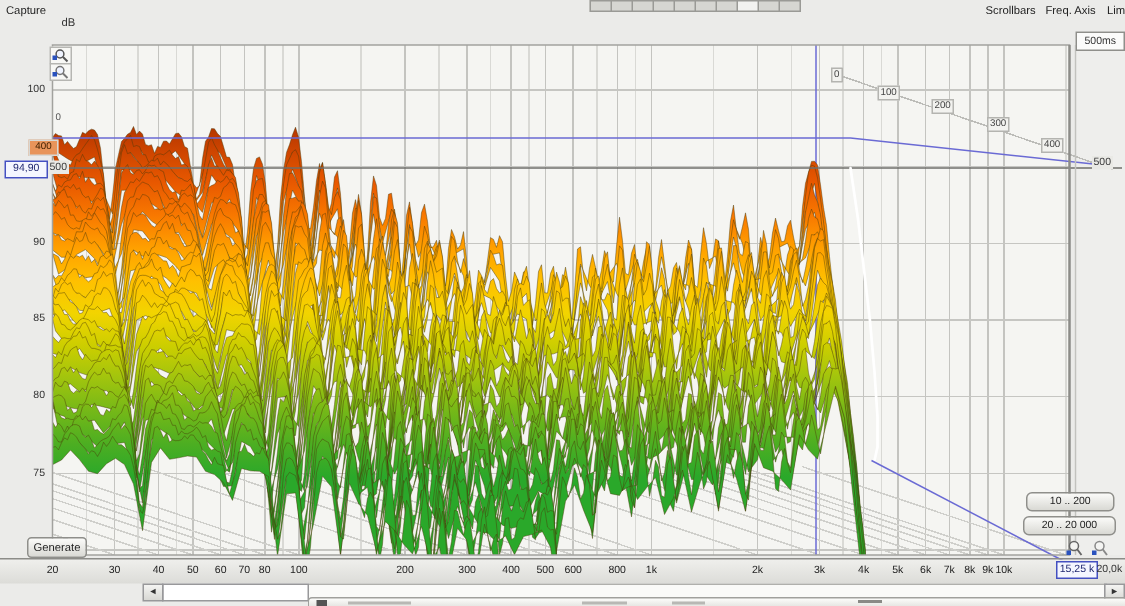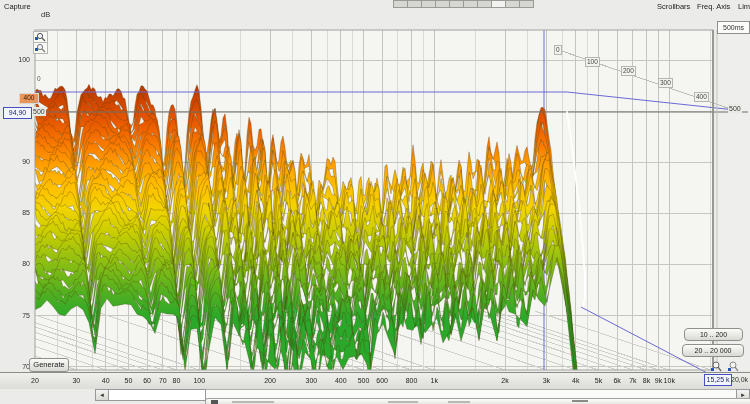--- a/index.html
+++ b/index.html
@@ -250,21 +250,21 @@
       </svg>
   </div>
   <div class="mag-plain" style="left:726px;top:359px;">
     <svg width="14" height="12">
         <circle cx="7" cy="4" r="3" fill="#f4f4f2" stroke="#888" stroke-width="1"></circle>
         <line x1="9" y1="6" x2="12" y2="10" stroke="#888" stroke-width="1.3"></line>
         <rect x="2" y="7" width="3" height="3" fill="#2a52be"></rect>
       </svg>
   </div>
 
-  <div class="btn" style="left:29px;top:358px;width:38px;height:12px;line-height:12px;border-radius:3px;font-size:7.5px;z-index:7;">Generate</div>
+  <div class="btn" style="left:18px;top:358px;width:38px;height:12px;line-height:12px;border-radius:3px;font-size:7.5px;z-index:7;">Generate</div>
 
   <div id="axis-band">
       <span class="xtick" style="left: 35px;">20</span>
       <span class="xtick" style="left: 76.3814px;">30</span>
       <span class="xtick" style="left: 105.742px;">40</span>
       <span class="xtick" style="left: 128.516px;">50</span>
       <span class="xtick" style="left: 147.123px;">60</span>
       <span class="xtick" style="left: 162.856px;">70</span>
       <span class="xtick" style="left: 176.484px;">80</span>
       <span class="xtick" style="left: 199.258px;">100</span>

